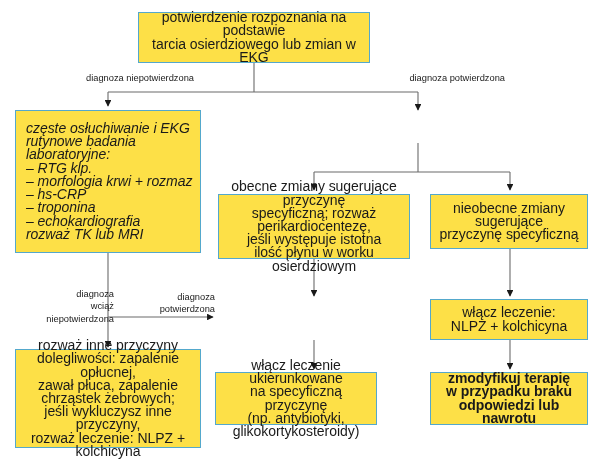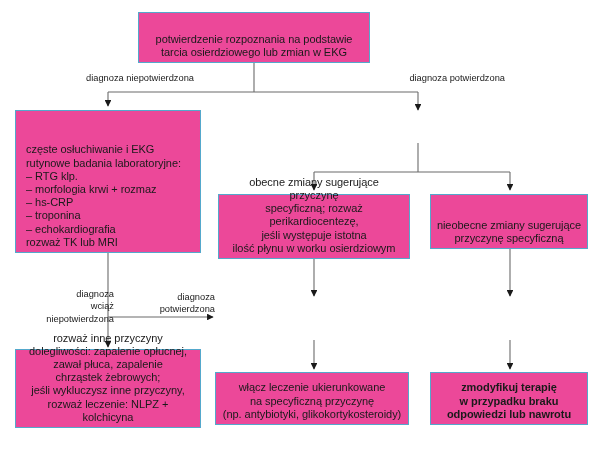--- a/index.html
+++ b/index.html
@@ -27,26 +27,26 @@
     left: 0;
     top: 0;
     width: 600px;
     height: 470px;
     pointer-events: none;
   }
   .node {
     position: absolute;
     box-sizing: border-box;
     border: 1.5px solid #54A8CC;
-    background: #ec4899;
+    background: #fde047;
     display: flex;
-    align-items: flex-end;
+    align-items: center;
     justify-content: center;
     text-align: center;
-    font-size: 11px;
+    font-size: 14px;
     line-height: 13.2px;
     letter-spacing: -0.05px;
     padding: 3px 5px;
     white-space: pre-line;
   }
   .node.left-align {
     justify-content: flex-start;
     text-align: left;
     padding-left: 10px;
   }
@@ -103,21 +103,21 @@
 
   <div class="node" style="left:138px; top:12px; width:232px; height:51px;">
     <span>potwierdzenie rozpoznania na podstawie
 tarcia osierdziowego lub zmian w EKG</span>
   </div>
 
   <div class="edge-label" style="left:24px; top:72px; width:170px;">diagnoza niepotwierdzona</div>
 
   <div class="edge-label" style="left:330px; top:72px; width:175px;">diagnoza potwierdzona</div>
 
-  <div class="node left-align" style="left:15px; top:110px; width:186px; height:143px;">
+  <div class="node left-align" style="left:15px; top:110px; width:186px; height:143px;font-style:italic;">
     <span>częste osłuchiwanie i EKG
 rutynowe badania laboratoryjne:
 – RTG klp.
 – morfologia krwi + rozmaz
 – hs-CRP
 – troponina
 – echokardiografia
 rozważ TK lub MRI</span>
   </div>
 
@@ -135,31 +135,35 @@
   </div>
 
   <div class="edge-label" style="left:18px; top:288px; width:96px;">diagnoza
 wciąż
 niepotwierdzona</div>
 
   <div class="edge-label" style="left:123px; top:291px; width:92px;">diagnoza
 potwierdzona</div>
 
 
+  <div class="node" style="left:430px; top:299px; width:158px; height:41px;">
+    <span>włącz leczenie:
+NLPZ + kolchicyna</span>
+  </div>
 
-  <div class="node" style="left:15px; top:349px; width:186px; height:79px;">
+  <div class="node" style="left:15px; top:349px; width:186px; height:99px;">
     <span>rozważ inne przyczyny
 dolegliwości: zapalenie opłucnej,
 zawał płuca, zapalenie
 chrząstek żebrowych;
 jeśli wykluczysz inne przyczyny,
 rozważ leczenie: NLPZ + kolchicyna</span>
   </div>
 
-  <div class="node" style="left:215px; top:372px; width:194px; height:53px;">
+  <div class="node" style="left:215px; top:372px; width:162px; height:53px;">
     <span>włącz leczenie ukierunkowane
 na specyficzną przyczynę
 (np. antybiotyki, glikokortykosteroidy)</span>
   </div>
 
   <div class="node" style="left:430px; top:372px; width:158px; height:53px;font-weight:bold;">
     <span>zmodyfikuj terapię
 w przypadku braku
 odpowiedzi lub nawrotu</span>
   </div>

